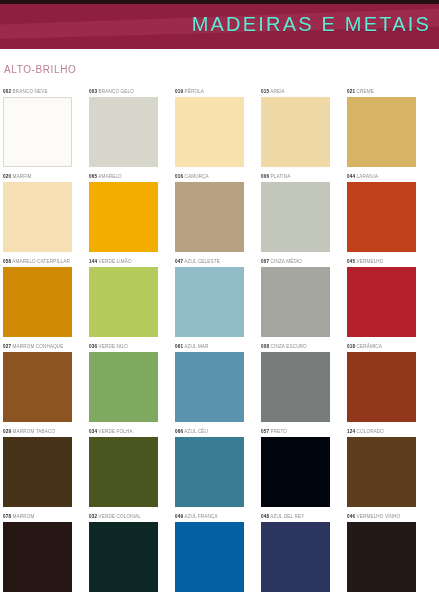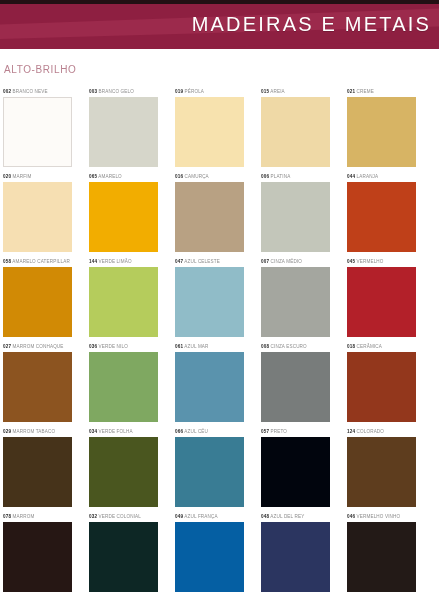--- a/index.html
+++ b/index.html
@@ -23,21 +23,21 @@
     background:#9c2a4c;
     transform:rotate(-2.1deg);transform-origin:left top;
   }
   #header .sheen2{
     position:absolute;left:-40px;top:40px;width:520px;height:14px;
     background:#8e1f41;
     transform:rotate(-1.6deg);transform-origin:left top;
   }
   #header-title{
     position:absolute;right:8px;top:13px;
-    color:#ffffff;
+    color:#5eead4;
     font-size:20px;
     letter-spacing:2.2px;
     font-weight:400;
     white-space:nowrap;
     text-shadow:0 1px 0 rgba(0,0,0,.18);
   }
   
   #subtitle{
     position:absolute;left:4px;top:64px;
     color:#b9818f;

